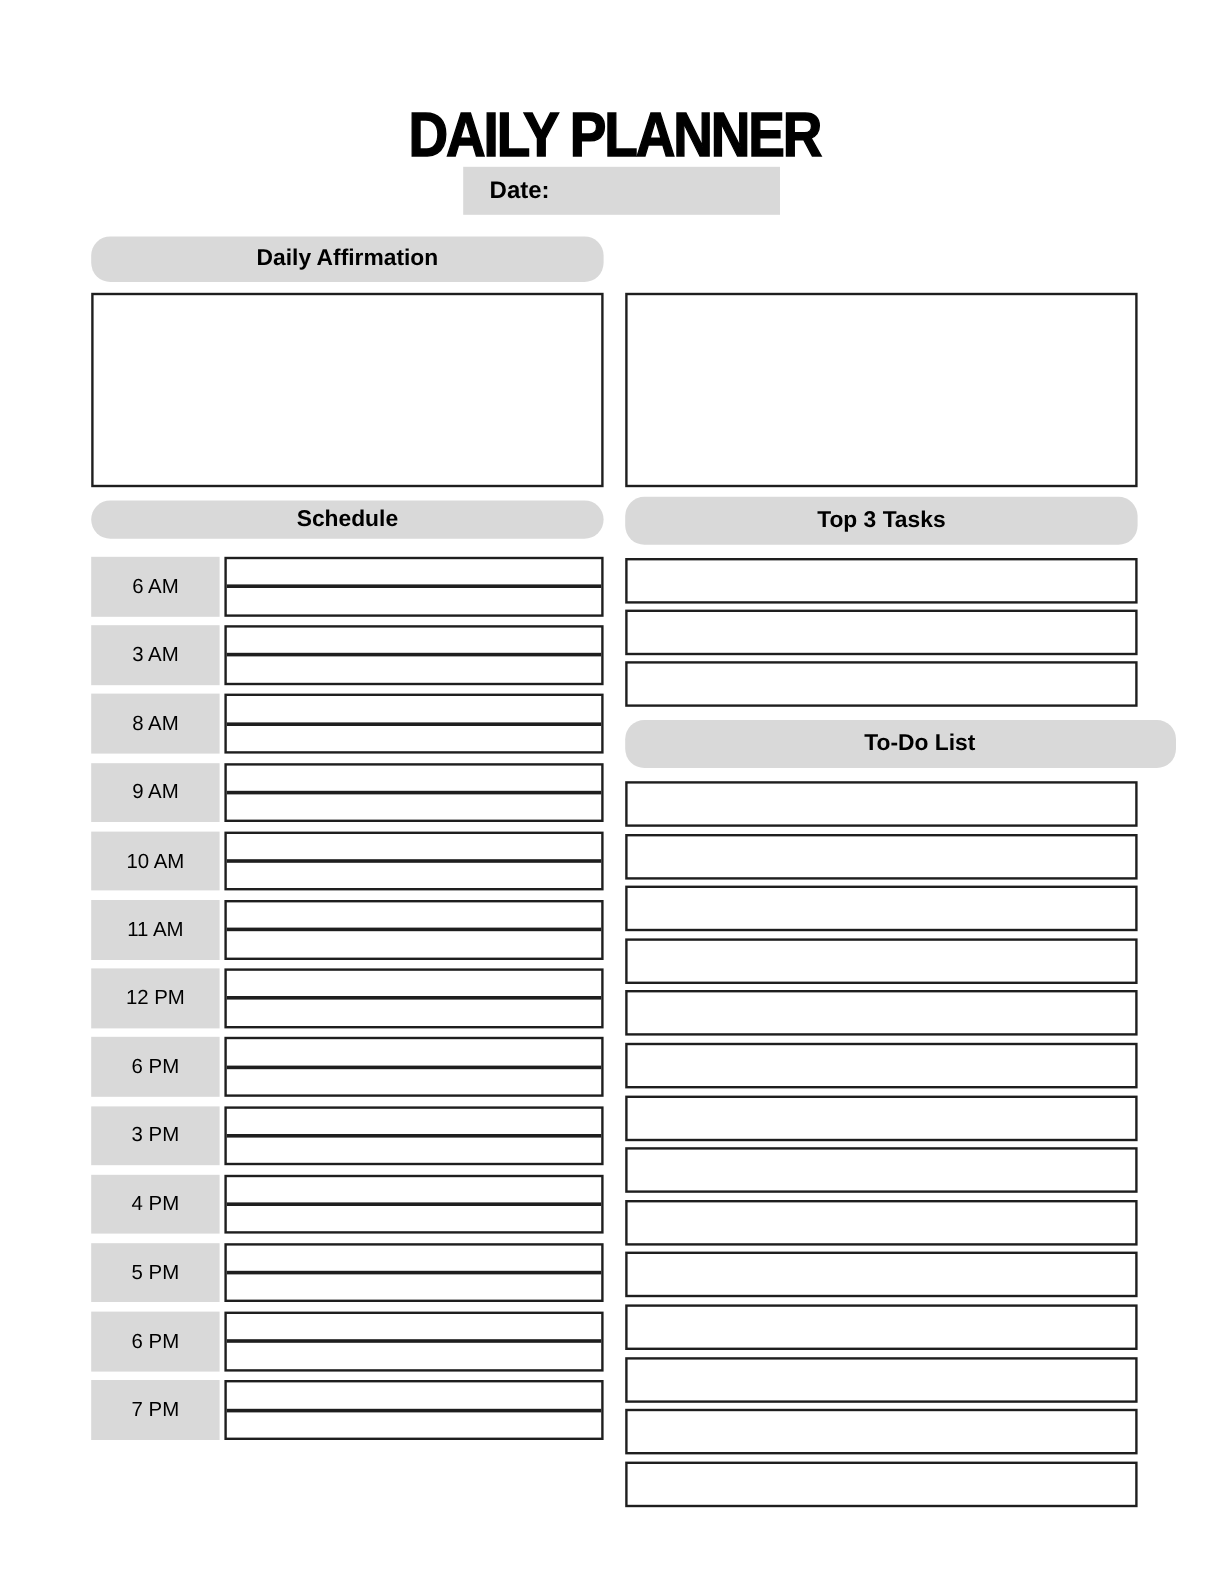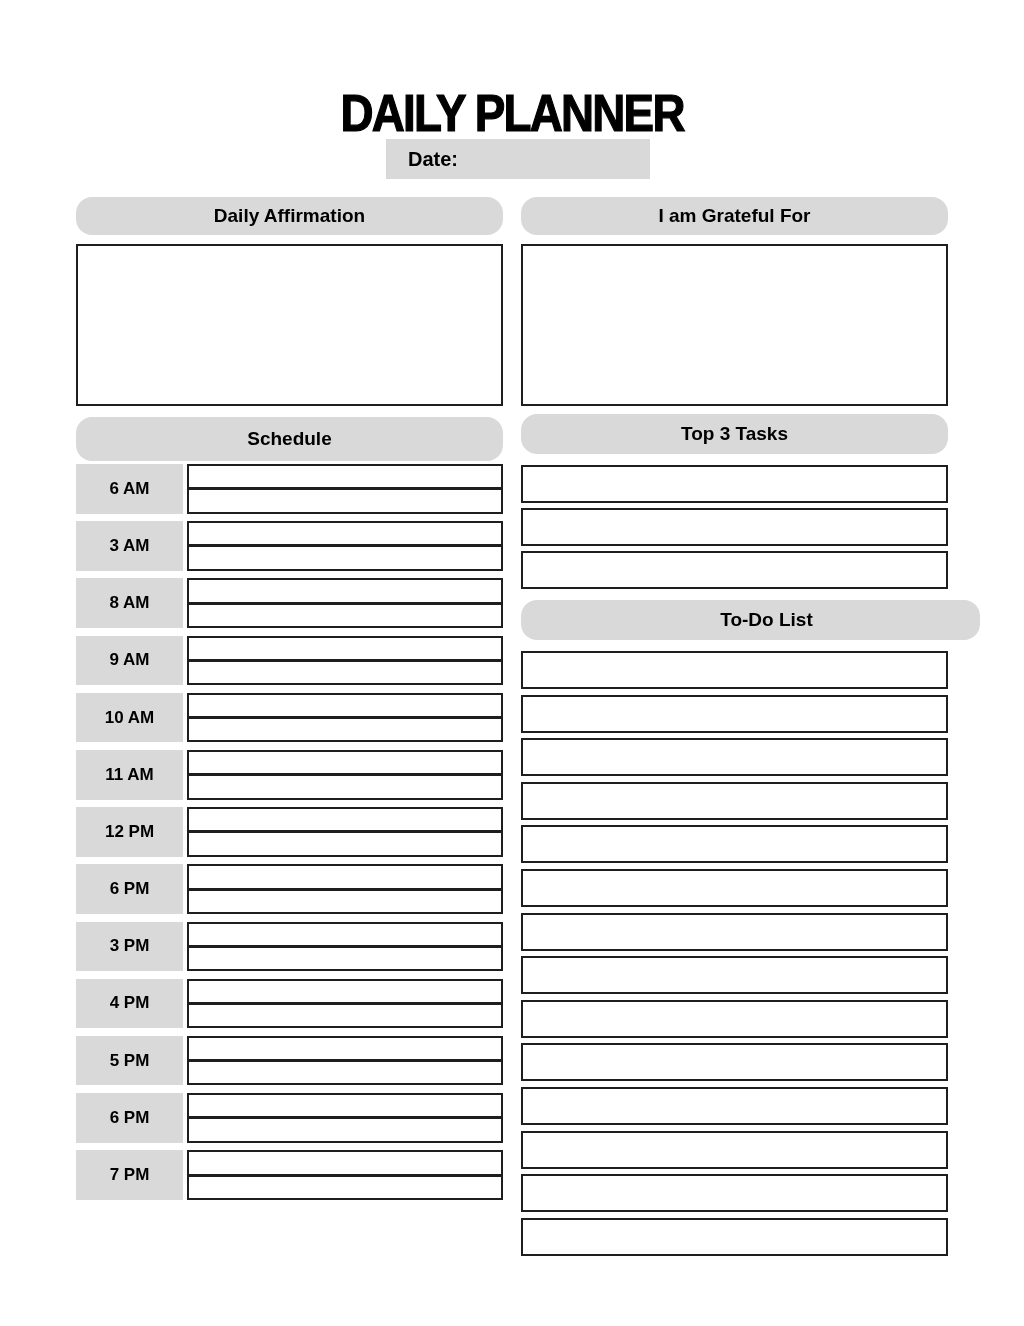--- a/index.html
+++ b/index.html
@@ -42,21 +42,21 @@
   .bar{
     position:absolute;width:427px;
     background:var(--header-bg);
     display:flex;align-items:center;justify-content:center;
     font-weight:bold;font-size:19px;border-radius:16px;
   }
   .bar-left{left:76px;}
   .bar-right{left:521px;}
   .bar-affirmation{top:197px;height:38px;}
   .bar-grateful{top:197px;height:38px;}
-  .bar-schedule{top:417px;height:44px;}
+  .bar-schedule{top:417px;height:32px;}
   .bar-top3{top:414px;height:40px;}
   .bar-todo{top:600px;height:40px;padding-left:32px;}
   
   .bigbox{
     position:absolute;top:244px;width:427px;height:162px;
     border:2px solid var(--border);box-sizing:border-box;
     background:#fff;
     font-size:16px;padding:6px;
   }
   .affirmation-box{left:76px;}
@@ -64,21 +64,21 @@
   
   .schedule{
     position:absolute;left:76px;top:464px;width:427px;
     display:flex;flex-direction:column;gap:7.6px;
   }
   .srow{display:flex;gap:4px;height:49.6px;}
   .stime{
     flex:none;width:107px;
     background:var(--header-bg);
     display:flex;align-items:center;justify-content:center;
-    font-weight:bold;font-size:17px;
+    font-weight:normal;font-size:17px;
   }
   .sbox{
     flex:1;border:2px solid var(--border);box-sizing:border-box;
     background:#fff;
     display:flex;flex-direction:column;position:relative;
   }
   .sline{flex:1;font-size:14px;padding:0 6px;}
   .sdivider{flex:none;height:3px;background:var(--border);}
   
   .tasks{
@@ -221,23 +221,20 @@
       <div class="srow">
         <div class="stime">7 PM</div>
         <div class="sbox">
           <div class="sline"></div>
           <div class="sdivider"></div>
           <div class="sline"></div>
         </div>
       </div>
   </div>
 
-  <div class="bar bar-right bar-grateful">
-    <span>I am Grateful For</span>
-  </div>
   <div class="bigbox grateful-box">
     <span></span>
   </div>
 
   <div class="bar bar-right bar-top3">
     <span>Top 3 Tasks</span>
   </div>
   <div class="tasks">
     <div class="taskbox"></div>
       <div class="taskbox"></div>

